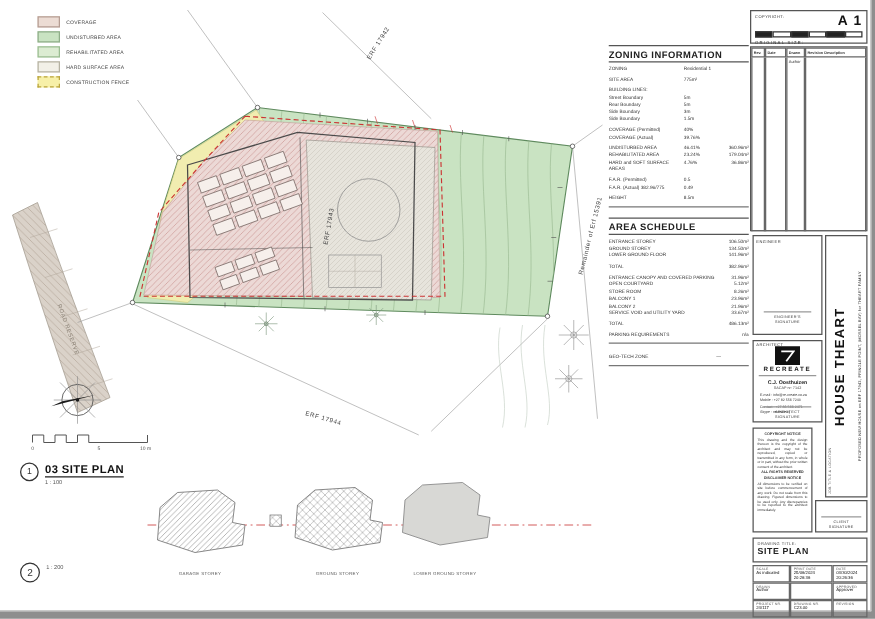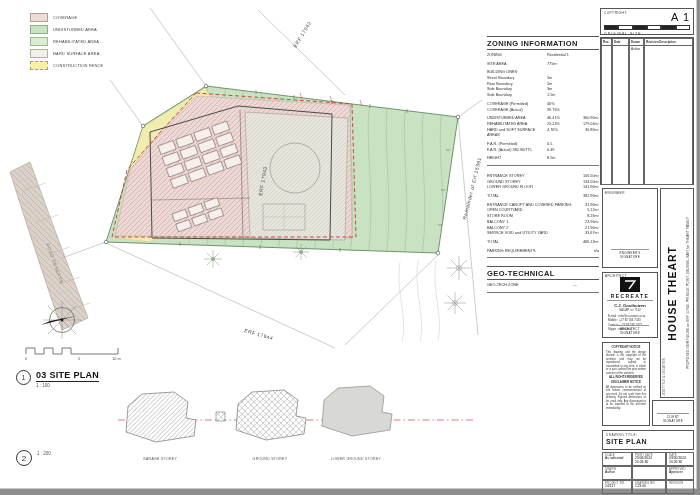--- a/index.html
+++ b/index.html
@@ -36,21 +36,21 @@
   .rows{margin-top:3px;border-bottom:1px solid #777;padding-bottom:3px;}
   .row{display:flex;font-size:3.8px;color:#333;line-height:1.5;}
   .row .rl{flex:1;}
   .row .rv{width:26px;}
   .row .rv2{width:26px;text-align:right;}
   .gap{margin-top:3px;}
   
   .tb-box{position:absolute;border:0.8px solid #555;background:#fff;box-sizing:border-box;}
   .tb-label{font-size:3.2px;color:#333;letter-spacing:.4px;}
   .copybox-row{display:flex;justify-content:space-between;align-items:flex-start;padding:2px 3px 0 3px;}
-  .sheetsize{font-size:11px;font-weight:normal;letter-spacing:1px;color:#111;}
+  .sheetsize{font-size:11px;font-weight:bold;letter-spacing:1px;color:#111;}
   .minibar{display:flex;margin:2px 3px 1px 3px;}
   .minibar span{width:13px;height:3px;border:0.5px solid #333;}
   .minibar span:nth-child(odd){background:#222;}
   .minibar span:nth-child(even){background:#fff;}
   .origsize{padding:1px 3px;font-size:3.4px;letter-spacing:1px;color:#333;}
   .revtable{display:grid;grid-template-columns:11px 17px 15px 1fr;}
   .revtable .hc{border:0.4px solid #666;font-size:3px;font-weight:bold;padding:1px;color:#333;}
   .revtable .bc{border-left:0.4px solid #666;border-right:0.4px solid #666;border-bottom:0.4px solid #666;
                 height:136px;font-size:3.2px;padding:1px;color:#333;}
   .sigbox-label{position:absolute;left:2px;top:2px;}
@@ -426,20 +426,21 @@
 
           <div class="row gap">
             <span class="rl">HEIGHT</span>
             <span class="rv">8.5m</span>
             <span class="rv2"></span>
           </div>
         </div>
     </div>
 
     <div class="sec">
+      <div class="sec-head">AREA SCHEDULE</div>
       <div class="rows">
 
           <div class="row">
             <span class="rl">ENTRANCE STOREY</span>
             <span class="rv2">106.50m²</span>
           </div>
 
           <div class="row">
             <span class="rl">GROUND STOREY</span>
             <span class="rv2">134.50m²</span>
@@ -491,21 +492,20 @@
           </div>
 
           <div class="row gap">
             <span class="rl">PARKING REQUIREMENTS</span>
             <span class="rv2">n/a</span>
           </div>
         </div>
     </div>
 
     <div class="sec">
-      <div class="sec-head">GEO-TECHNICAL</div>
       <div class="rows">
 
           <div class="row">
             <span class="rl">GEO-TECH ZONE</span>
             <span class="rv">—</span>
           </div>
         </div>
     </div>
   </div>
 

